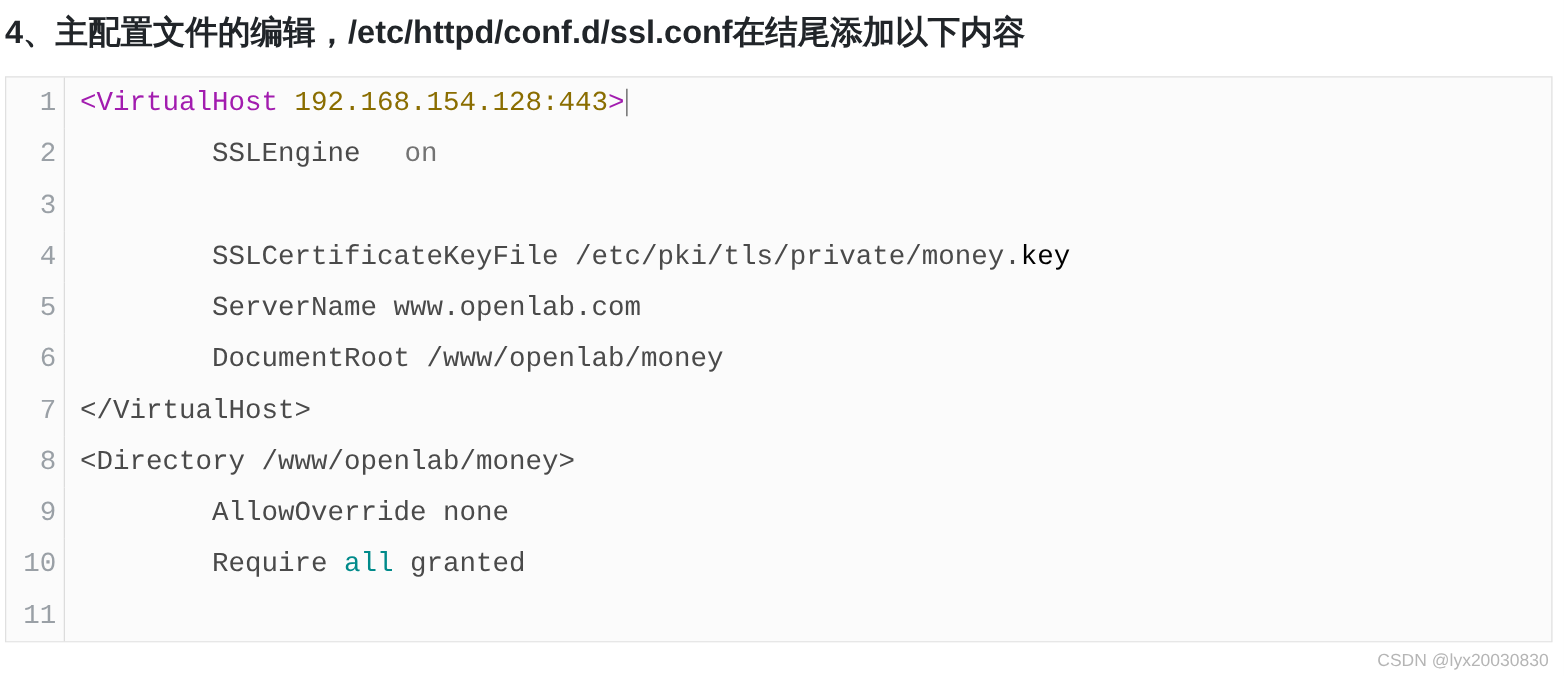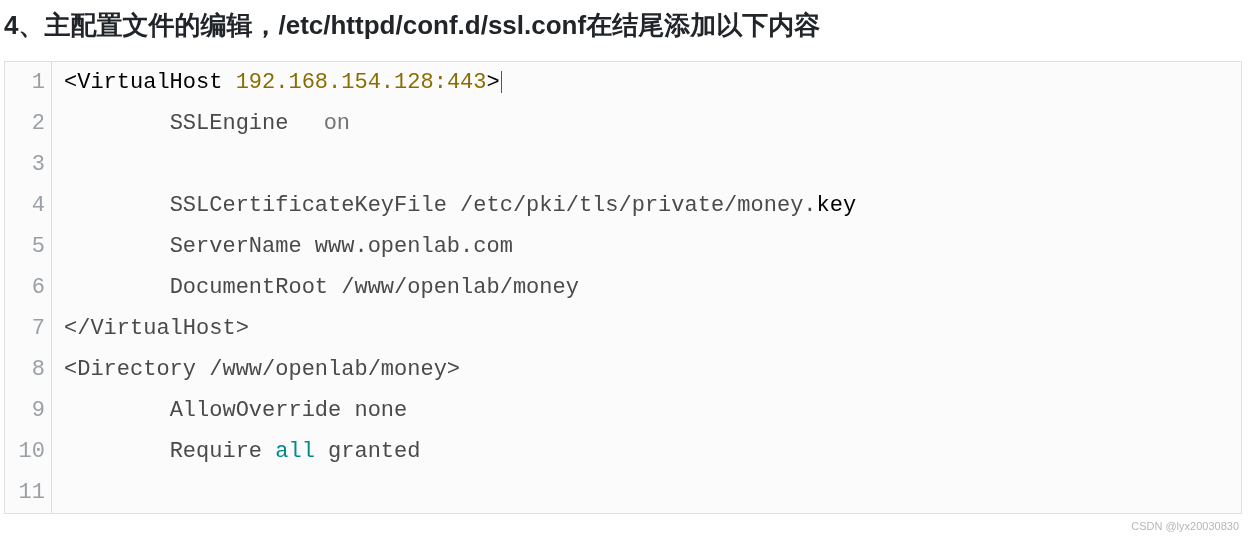--- a/index.html
+++ b/index.html
@@ -38,38 +38,38 @@
     border-right: 1px solid #dcdcdc;
     user-select: none;
   }
   .code {
     padding-left: 12px;
     font-family: Consolas, "Courier New", monospace;
     font-size: 22px;
     color: #4a4a4a;
     white-space: pre;
   }
-  .tok-tag   { color: #000000; }
+  .tok-tag   { color: #a21caf; }
   .tok-addr  { color: #8a6d00; }
   .tok-on    { color: #737373; margin-left: 22px; }
   .tok-crt   { color: #b32aa0; }
   .tok-key   { color: #000000; }
   .tok-all   { color: #008a8a; }
   .caret {
     display:inline-block;
     border-right:1px solid #555;
     height:22px;
     vertical-align:middle;
     margin-left:1px;
   }
   .watermark {
     position: absolute;
     right: 12px;
     top: 520px;
-    font-size: 11px;
+    font-size: 14px;
     color: rgba(120,120,120,0.55);
     font-family: Arial, sans-serif;
   }
 </style>
 </head>
 <body>
 
 <div class="heading">4、主配置文件的编辑，/etc/httpd/conf.d/ssl.conf在结尾添加以下内容</div>
 
 <div class="code-block">

